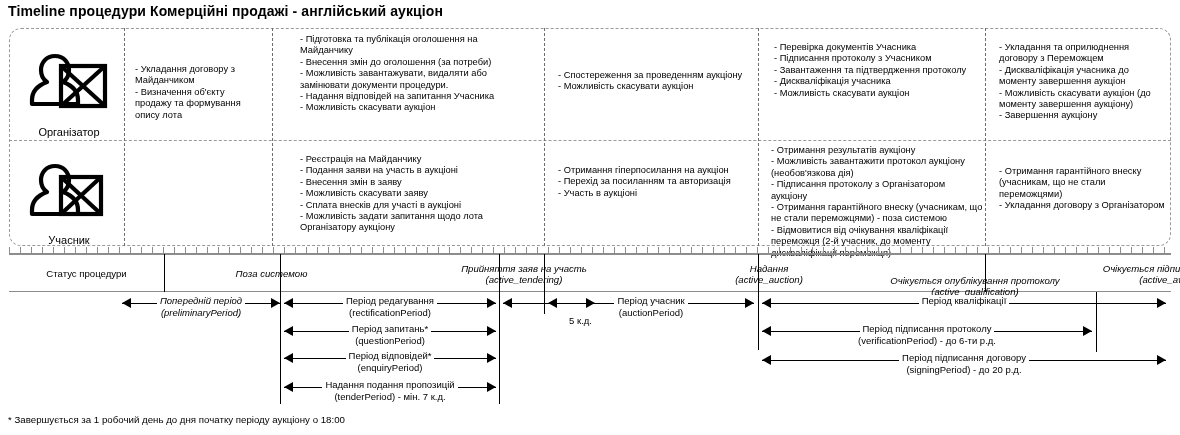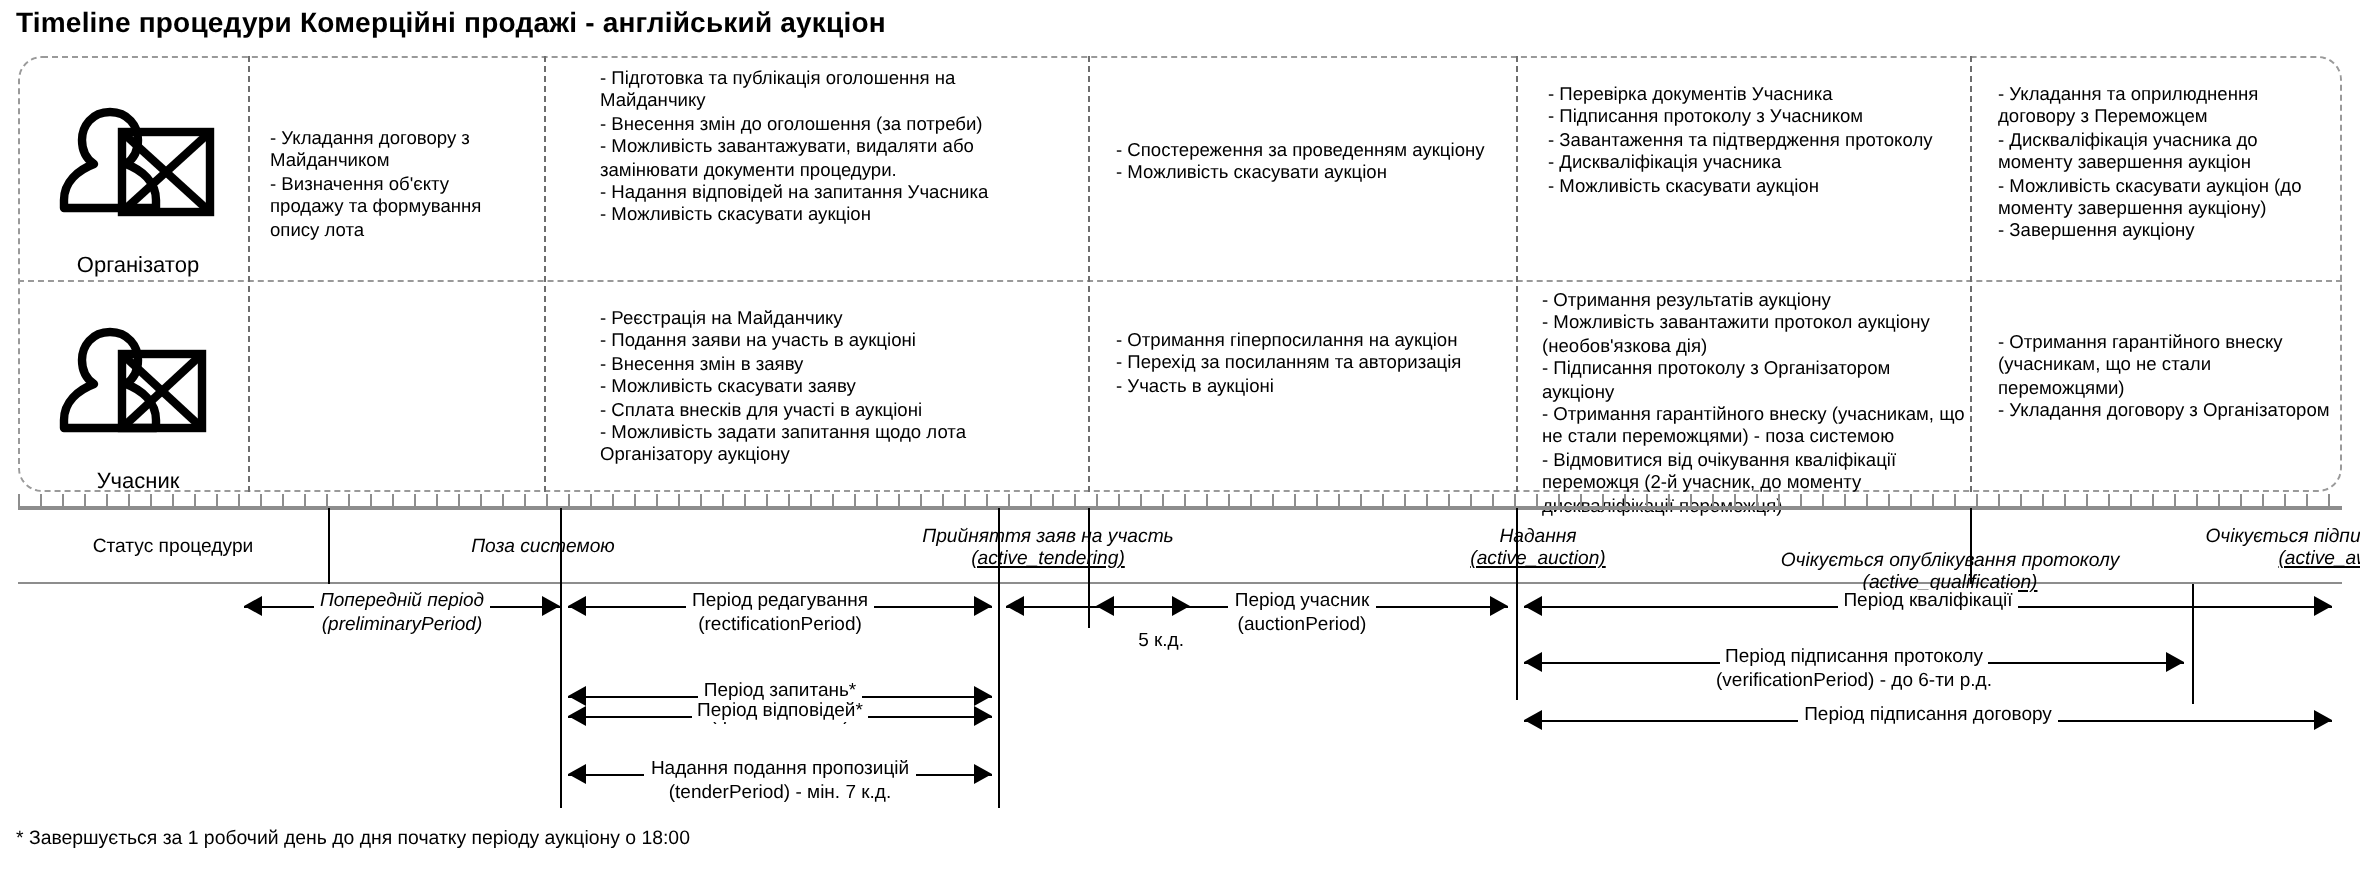--- a/index.html
+++ b/index.html
@@ -101,21 +101,21 @@
   .status-cell {
     position: absolute;
     top: 0; height: 38px;
     display: flex; flex-direction: column;
     align-items: center; justify-content: center;
     font-size: 9.6px;
     line-height: 11.5px;
     text-align: center;
   }
   .status-cell .s-name { font-style: italic; }
-  .status-cell .s-code { font-style: italic; text-decoration: underline; }
+  .status-cell .s-code { font-style: italic; }
   .status-cell.first .s-name { font-style: normal; }
 
   
   .vline {
     position: absolute;
     width: 0;
     border-left: 1px solid #000;
   }
 
   
@@ -418,21 +418,21 @@
 
 <div class="period" style="left:762px; top:295px; width:404px;">
   <div class="line"></div>
   <div class="ah l"></div>
   <div class="ah r"></div>
   <div class="plabel">
     <span class="l1">Період кваліфікації</span>
   </div>
 </div>
 
-<div class="period" style="left:284px; top:340px; width:212px;">
+<div class="period" style="left:284px; top:323px; width:212px;">
   <div class="line"></div>
   <div class="ah l"></div>
   <div class="ah r"></div>
   <div class="plabel">
     <span class="l1">Період запитань*</span>
     <span class="l2">(questionPeriod)</span>
   </div>
 </div>
 
 <div class="period" style="left:762px; top:323px; width:330px;">
@@ -444,29 +444,31 @@
     <span class="l2">(verificationPeriod) - до 6-ти р.д.</span>
   </div>
 </div>
 
 <div class="period" style="left:284px; top:350px; width:212px;">
   <div class="line"></div>
   <div class="ah l"></div>
   <div class="ah r"></div>
   <div class="plabel">
     <span class="l1">Період відповідей*</span>
+    <span class="l2">(enquiryPeriod)</span>
   </div>
 </div>
 
 <div class="period" style="left:762px; top:352px; width:404px;">
   <div class="line"></div>
   <div class="ah l"></div>
   <div class="ah r"></div>
   <div class="plabel">
     <span class="l1">Період підписання договору</span>
+    <span class="l2">(signingPeriod) - до 20 р.д.</span>
   </div>
 </div>
 
 <div class="period" style="left:284px; top:379px; width:212px;">
   <div class="line"></div>
   <div class="ah l"></div>
   <div class="ah r"></div>
   <div class="plabel">
     <span class="l1">Надання подання пропозицій</span>
     <span class="l2">(tenderPeriod) - мін. 7 к.д.</span>

